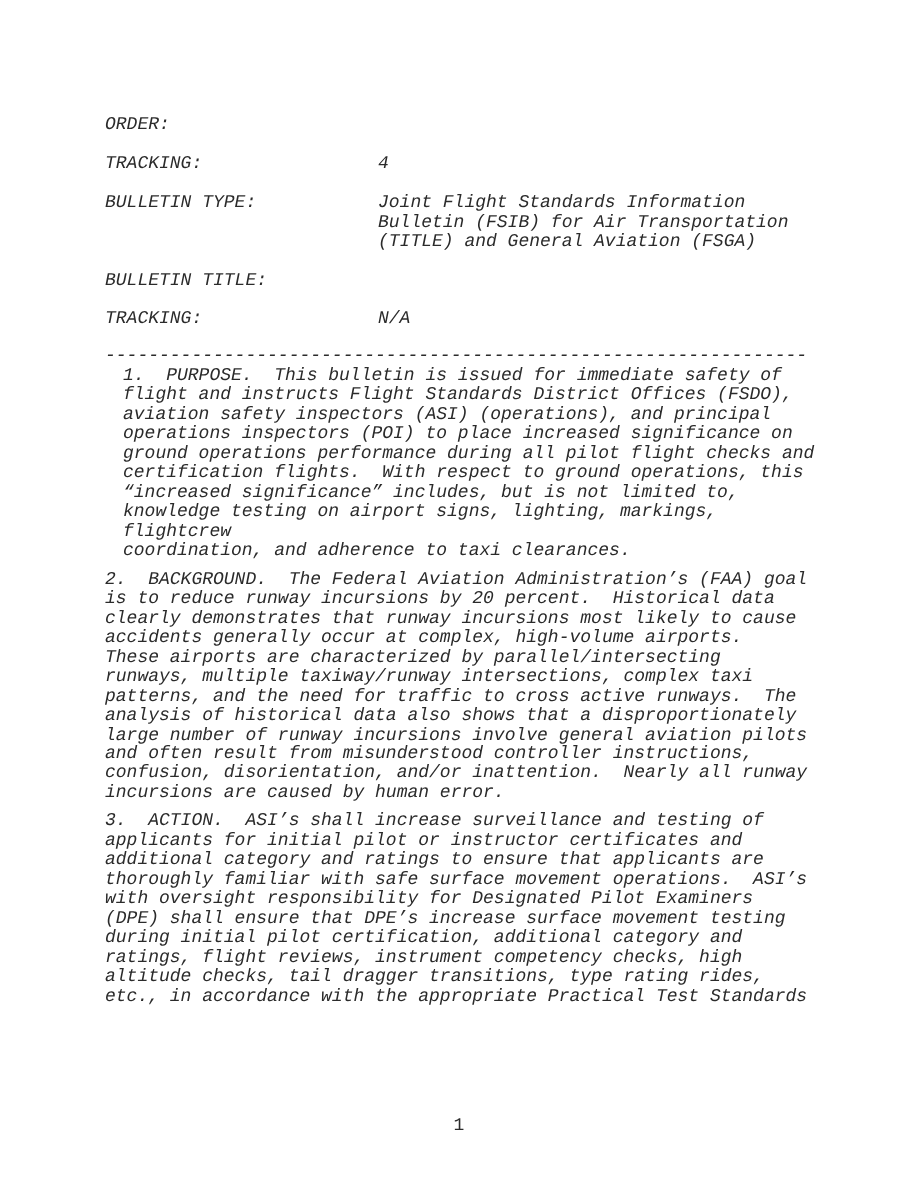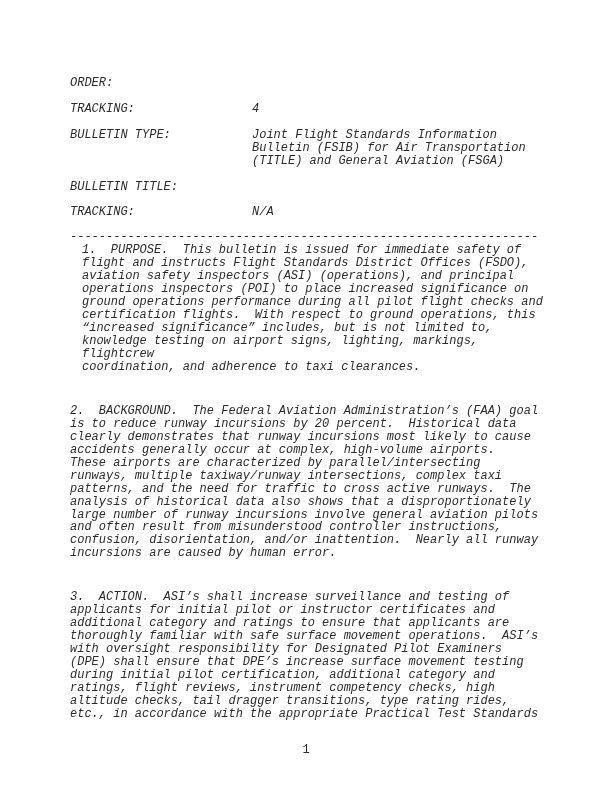--- a/index.html
+++ b/index.html
@@ -21,21 +21,21 @@
     position: absolute;
     left: 70px; top: 77px;
     width: 480px;
     font-style: italic;
   }
   .hrow { display: flex; margin-bottom: 12.95px; }
   .hrow.no-gap { margin-bottom: 12px; }
   .hlabel { flex: 0 0 182px; width: 182px; white-space: pre; }
   .hvalue { flex: 1; white-space: pre-wrap; }
   .separator { white-space: pre; overflow: hidden; }
-  .para { white-space: pre-wrap; margin-top: 31px; }
+  .para { white-space: pre-wrap; margin-top: 6px; }
   .para.first { margin-top: 0; margin-left: 12px; }
   .page-number {
     position: absolute;
     left: 0; top: 744px; width: 612px;
     text-align: center;
     font-family: "Liberation Mono", "DejaVu Sans Mono", monospace;
     font-size: 12px;
     color: #2b2b2b;
   }
 </style>

